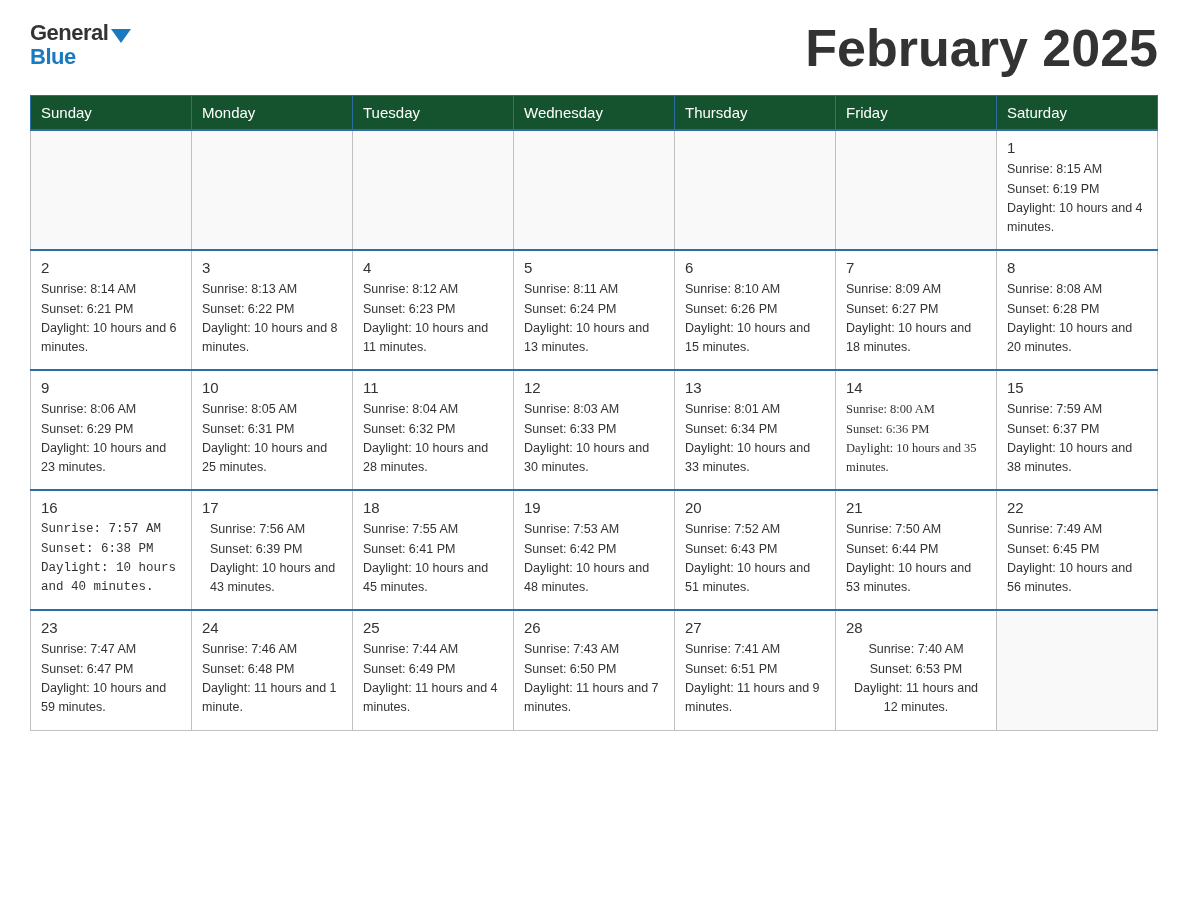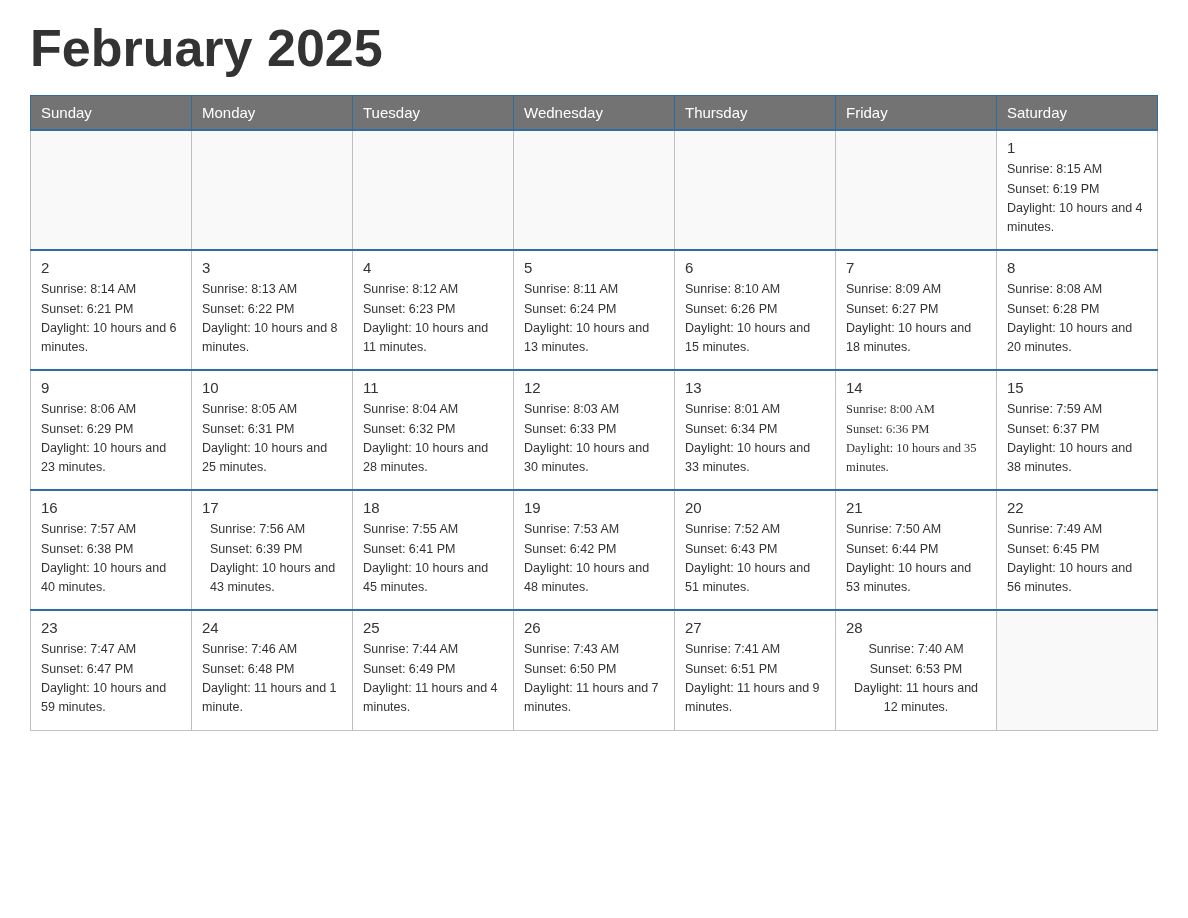--- a/index.html
+++ b/index.html
@@ -60,21 +60,21 @@
       font-size: 22px;
       color: #555;
       margin-top: 4px;
     }
     .calendar {
       width: 100%;
       border-collapse: collapse;
       table-layout: fixed;
     }
     .calendar thead tr th {
-      background-color: #737373;
+      background-color: #14532d;
       color: #fff;
       font-size: 15px;
       font-weight: normal;
       padding: 8px 10px;
       text-align: left;
       border: 1px solid #2e6da4;
       margin-left: 28px;
     }
     .calendar tbody tr td {
       vertical-align: top;
@@ -98,20 +98,27 @@
     .day-info {
       font-size: 12.5px;
       line-height: 1.55;
       color: #333;
     }
   </style>
 </head>
 <body>
 
 <div class="header">
+  <div class="logo">
+    <div class="logo-top">
+      <span class="logo-general">General</span>
+      <div class="logo-arrow"></div>
+    </div>
+    <span class="logo-blue">Blue</span>
+  </div>
   <div class="title-block">
     <div class="month-title">February 2025</div>
   </div>
 </div>
 
 <table class="calendar">
   <thead>
     <tr>
     <th>Sunday</th>
         <th>Monday</th>
@@ -221,21 +228,21 @@
         <td>
           <span class="day-number">15</span>
           <div class="day-info" style="white-space: pre-line;">Sunrise: 7:59 AM
 Sunset: 6:37 PM
 Daylight: 10 hours and 38 minutes.</div>
         </td>
       </tr>
       <tr>
         <td>
           <span class="day-number">16</span>
-          <div class="day-info" style="white-space: pre-line;">Sunrise: 7:57 AM
+          <div class="day-info" style="white-space: pre-line; font-family: Liberation Mono, monospace;">Sunrise: 7:57 AM
 Sunset: 6:38 PM
 Daylight: 10 hours and 40 minutes.</div>
         </td>
         <td>
           <span class="day-number">17</span>
           <div class="day-info" style="white-space: pre-line; margin-left: 8px;">Sunrise: 7:56 AM
 Sunset: 6:39 PM
 Daylight: 10 hours and 43 minutes.</div>
         </td>
         <td>

